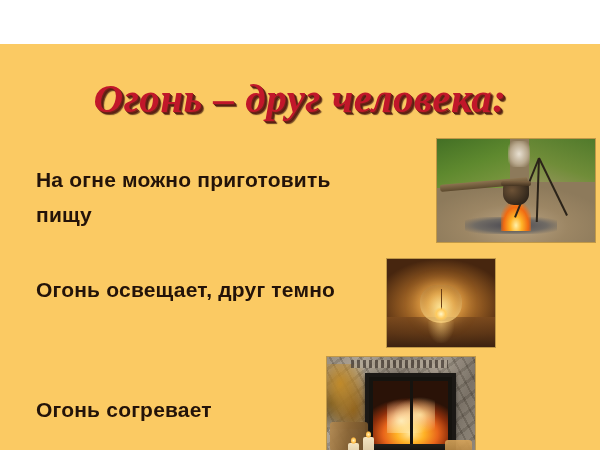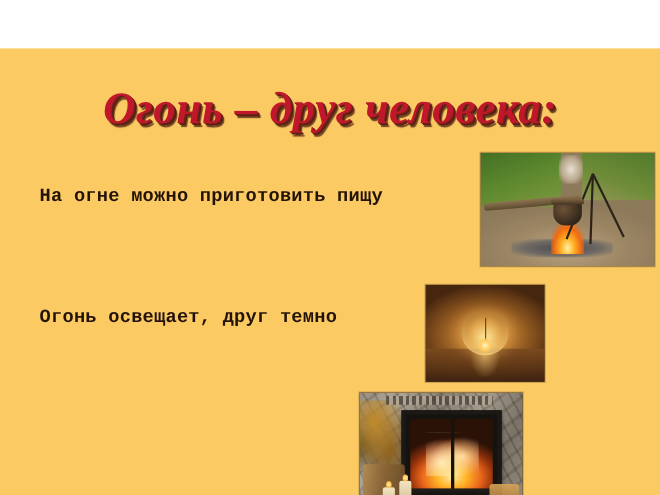--- a/index.html
+++ b/index.html
@@ -41,23 +41,23 @@
     text-shadow:
        1px 1px 0 #6d2417,
        2px 2px 0 #5a1d12,
        3px 3px 1px rgba(60,20,10,0.75);
   }
 
   
   .body-line {
     position: absolute;
     left: 36px;
-    font-family: Liberation Mono, monospace;
+    font-family: Liberation Sans, sans-serif;
     font-weight: bold;
-    font-size: 17px;
+    font-size: 21px;
     line-height: 35px;
     color: #231309;
     letter-spacing: 0.2px;
     width: 330px;
   }
   #body-line-1 { top: 118px; }
   #body-line-2 { top: 228px; }
   #body-line-3 { top: 348px; }
 
   
@@ -273,20 +273,21 @@
 <body>
 
 <div id="slide">
 
   <div id="slide-title">Огонь – друг человека:</div>
 
   <div class="body-line" id="body-line-1">На огне можно приготовить пищу</div>
 
   <div class="body-line" id="body-line-2">Огонь освещает, друг темно</div>
 
+  <div class="body-line" id="body-line-3">Огонь согревает</div>
 
   <div class="photo" id="photo-campfire">
     <div class="ground"></div>
     <div class="grass-l"></div>
     <div class="grass-r"></div>
     <div class="log"></div>
     <div class="ash"></div>
     <div class="flame2"></div>
     <div class="flame"></div>
     <div class="tripod">

